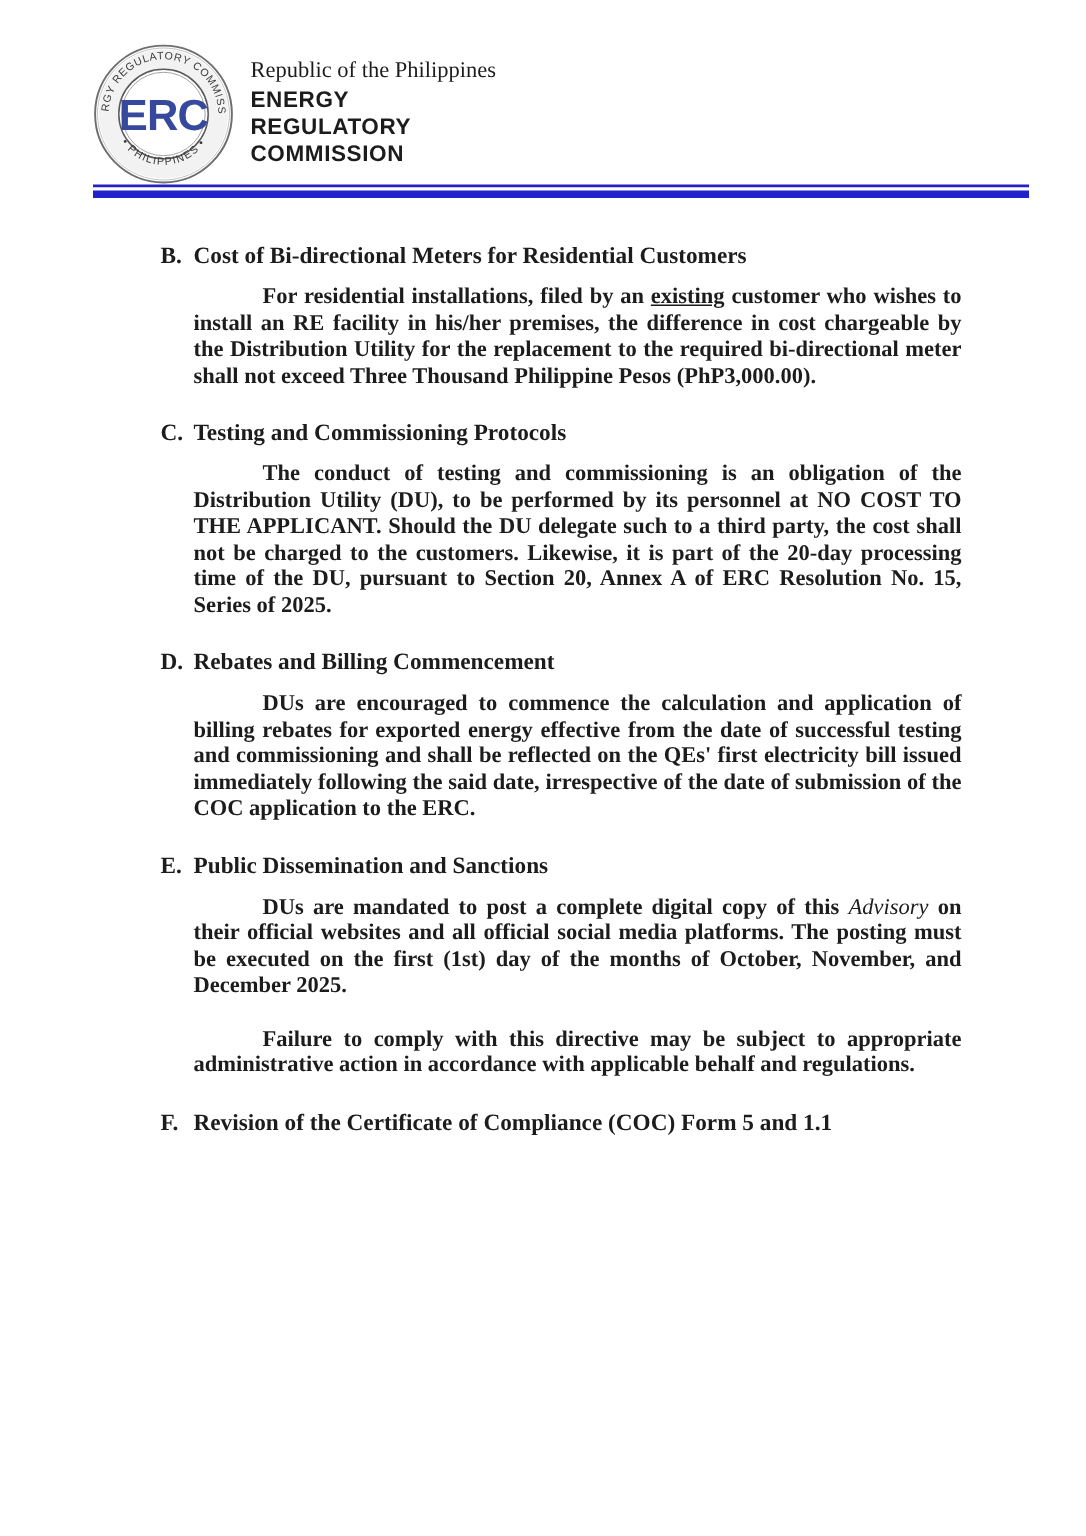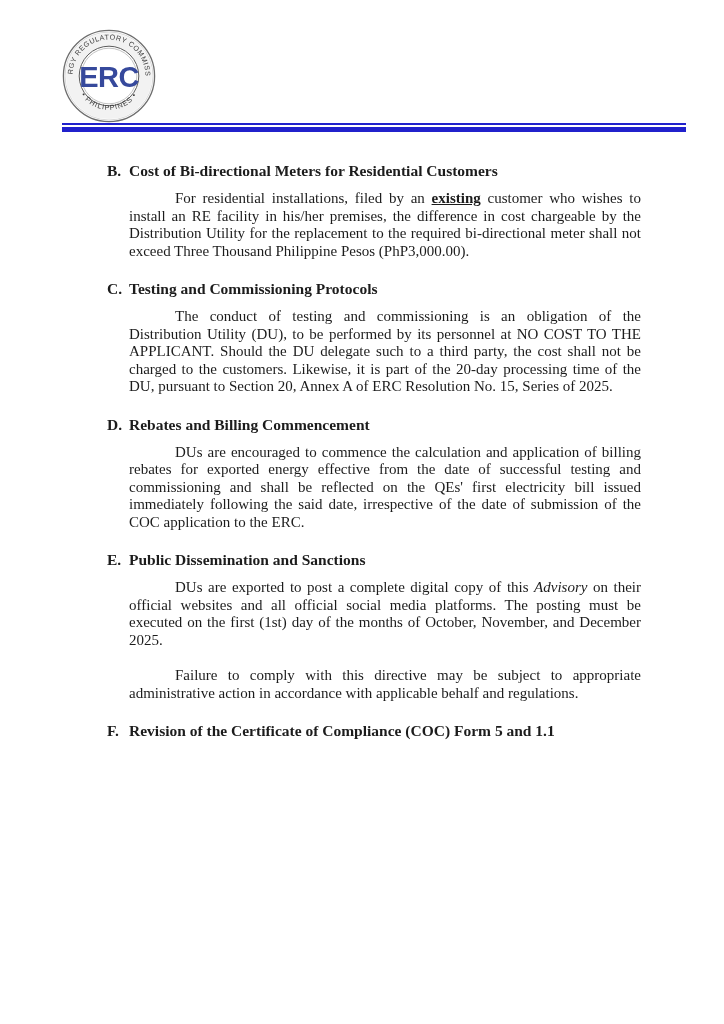--- a/index.html
+++ b/index.html
@@ -59,21 +59,21 @@
   .sec-letter{flex:0 0 22px;}
   .sec-title{flex:1 1 auto;}
   .para{
     margin:0 22px 18px 22px;
     margin-right:0;
     font-size:15px;
     line-height:17.5px;
     text-align:justify;
     text-indent:46px;
   }
-  .run-normal{font-style:normal;}
+  .run-normal{font-style:normal;font-weight:bold;}
   .run-bold-underline{font-weight:bold;text-decoration:underline;}
   .run-italic{font-style:italic;}
   
   .seal text, .seal textPath{
     font-family:"Liberation Sans", sans-serif;
     fill:var(--ring-ink);
   }
   .seal .erc-center{
     font-weight:bold;
     fill:var(--erc-blue);
@@ -98,20 +98,26 @@
       </defs>
       <text font-size="7.1" letter-spacing="0.55">
         <textPath href="#arcTop" startOffset="50%" text-anchor="middle">ENERGY REGULATORY COMMISSION</textPath>
       </text>
       <text font-size="7.1" letter-spacing="0.9">
         <textPath href="#arcBottom" startOffset="50%" text-anchor="middle">• PHILIPPINES •</textPath>
       </text>
       <text class="erc-center" x="47" y="57.5" text-anchor="middle" font-size="29">ERC</text>
     </svg>
 
+    <div class="org-block">
+      <p class="republic">Republic of the Philippines</p>
+      <div class="org-line">ENERGY</div>
+      <div class="org-line">REGULATORY</div>
+      <div class="org-line">COMMISSION</div>
+    </div>
   </div>
 
   <div class="rule">
     <div class="rule-thin"></div>
     <div class="rule-gap"></div>
     <div class="rule-thick"></div>
   </div>
 
   <main class="doc">
       <section class="sec">
@@ -133,21 +139,21 @@
           <span class="sec-letter">D.</span>
           <span class="sec-title">Rebates and Billing Commencement</span>
         </h2>
         <p class="para"><span class="run-normal">DUs are encouraged to commence the calculation and application of billing rebates for exported energy effective from the date of successful testing and commissioning and shall be reflected on the QEs' first electricity bill issued immediately following the said date, irrespective of the date of submission of the COC application to the ERC.</span></p>
       </section>
       <section class="sec">
         <h2>
           <span class="sec-letter">E.</span>
           <span class="sec-title">Public Dissemination and Sanctions</span>
         </h2>
-        <p class="para"><span class="run-normal">DUs are exported to post a complete digital copy of this </span><span class="run-italic">Advisory</span><span class="run-normal"> on their official websites and all official social media platforms. The posting must be executed on the first (1st) day of the months of October, November, and December 2025.</span></p>
+        <p class="para"><span class="run-normal">DUs are mandated to post a complete digital copy of this </span><span class="run-italic">Advisory</span><span class="run-normal"> on their official websites and all official social media platforms. The posting must be executed on the first (1st) day of the months of October, November, and December 2025.</span></p>
         <p class="para"><span class="run-normal">Failure to comply with this directive may be subject to appropriate administrative action in accordance with applicable behalf and regulations.</span></p>
       </section>
       <section class="sec">
         <h2>
           <span class="sec-letter">F.</span>
           <span class="sec-title">Revision of the Certificate of Compliance (COC) Form 5 and 1.1</span>
         </h2>
       </section>
     </main>
 

